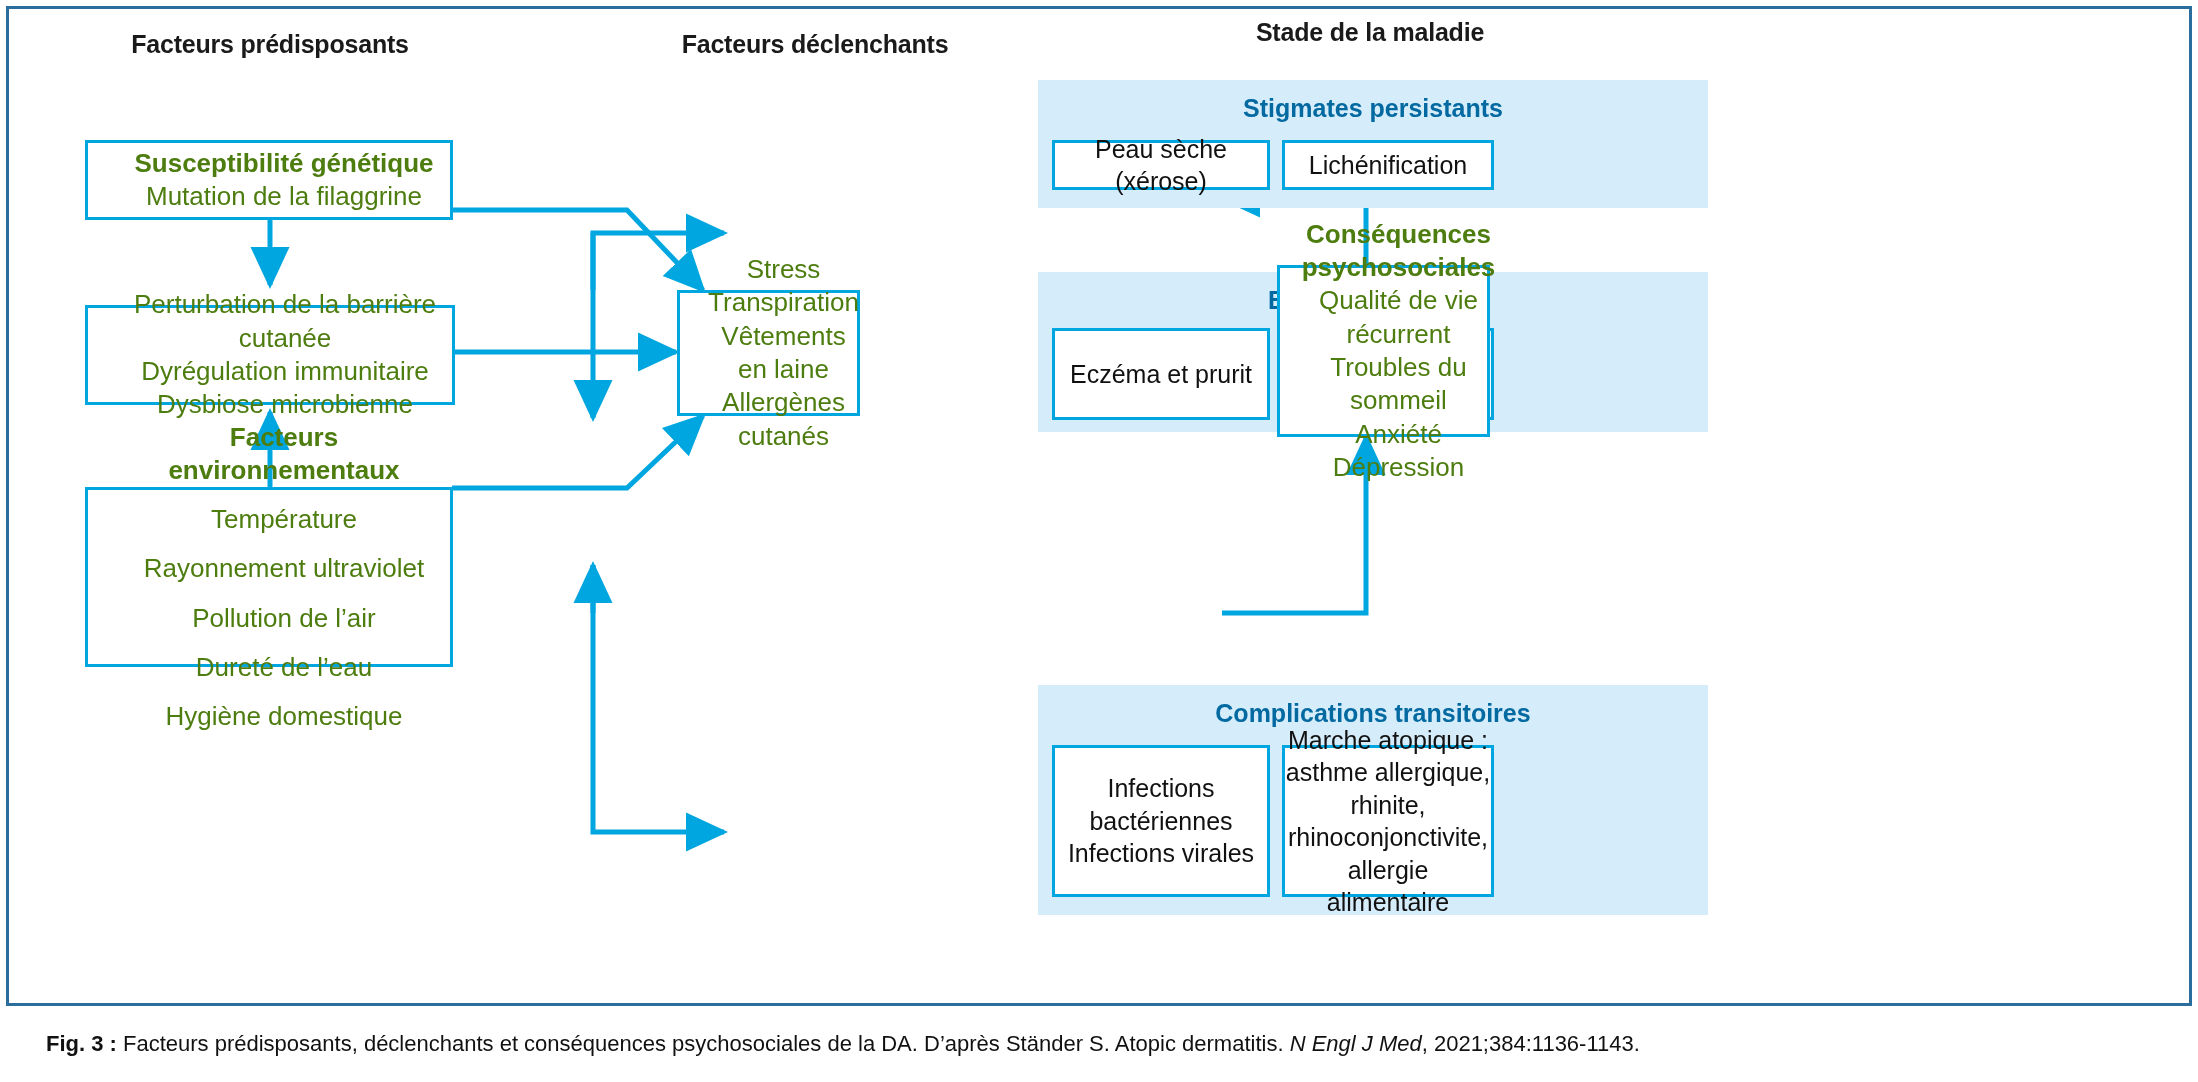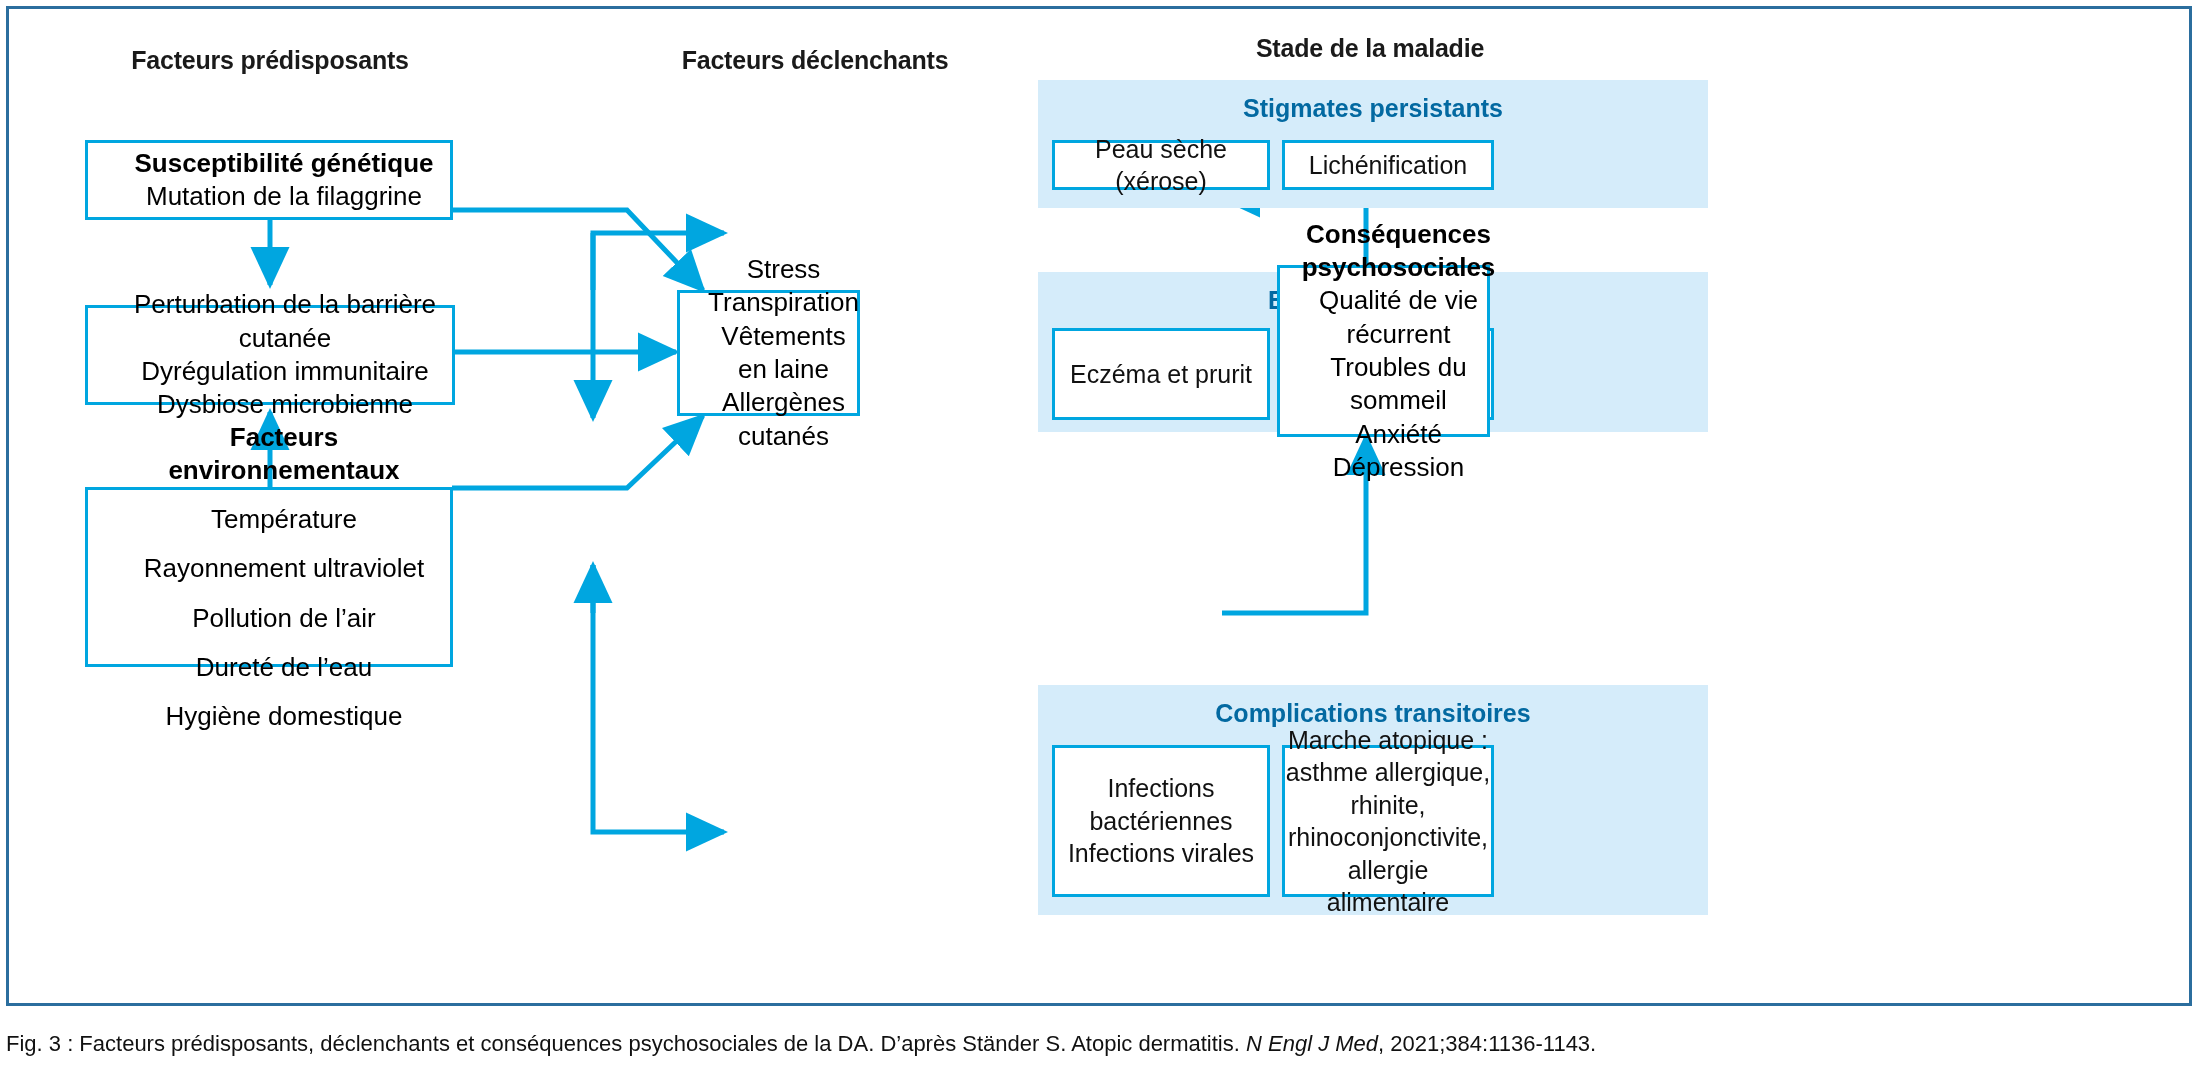--- a/index.html
+++ b/index.html
@@ -6,39 +6,39 @@
   body{font-family:"Liberation Sans","DejaVu Sans",sans-serif;}
   #page{position:relative;width:2198px;height:1082px;background:#ffffff;overflow:hidden;}
 
   
   .frame{position:absolute;left:6px;top:6px;width:2186px;height:1000px;
          border:3px solid #2b6e9e;box-sizing:border-box;background:#fff;}
 
   svg.wires{position:absolute;left:0;top:0;width:2198px;height:1082px;pointer-events:none;}
 
   .colhead{position:absolute;font-weight:bold;font-size:25px;color:#1a1a1a;
-           text-align:center;letter-spacing:-0.2px;white-space:nowrap;margin-top:16px;}
+           text-align:center;letter-spacing:-0.2px;white-space:nowrap;}
 
   
   .box{position:absolute;box-sizing:border-box;border:3px solid #00a6e0;background:#fff;
        display:flex;flex-direction:column;align-items:center;justify-content:center;
-       text-align:center;color:#000000;font-size:26px;line-height:1.28;padding-left:30px;}
+       text-align:center;color:#4d7c0f;font-size:26px;line-height:1.28;padding-left:30px;}
   .box .ttl{font-weight:bold;}
 
   
   .panel{position:absolute;box-sizing:border-box;background:#d5ecfa;}
   .panel .ptitle{position:absolute;left:0;right:0;top:14px;text-align:center;
                  font-weight:bold;font-size:25px;color:#0369a1;}
   .subbox{position:absolute;box-sizing:border-box;border:3px solid #00a6e0;background:#fff;
           display:flex;align-items:center;justify-content:center;text-align:center;
           color:#111;font-size:25px;line-height:1.3;}
 
   .caption{position:absolute;left:6px;top:1030px;width:2186px;font-size:22px;color:#111;
            line-height:1.3;white-space:nowrap;}
-  .caption b{font-weight:normal;}
+  .caption b{font-weight:bold;margin-left:40px;}
   .caption i{font-style:italic;}
 </style>
 </head>
 <body>
 
 <div id="page">
 
   <div class="frame"></div>
 
   <div class="colhead" style="left:85px;top:30px;width:370px;">Facteurs prédisposants</div>

